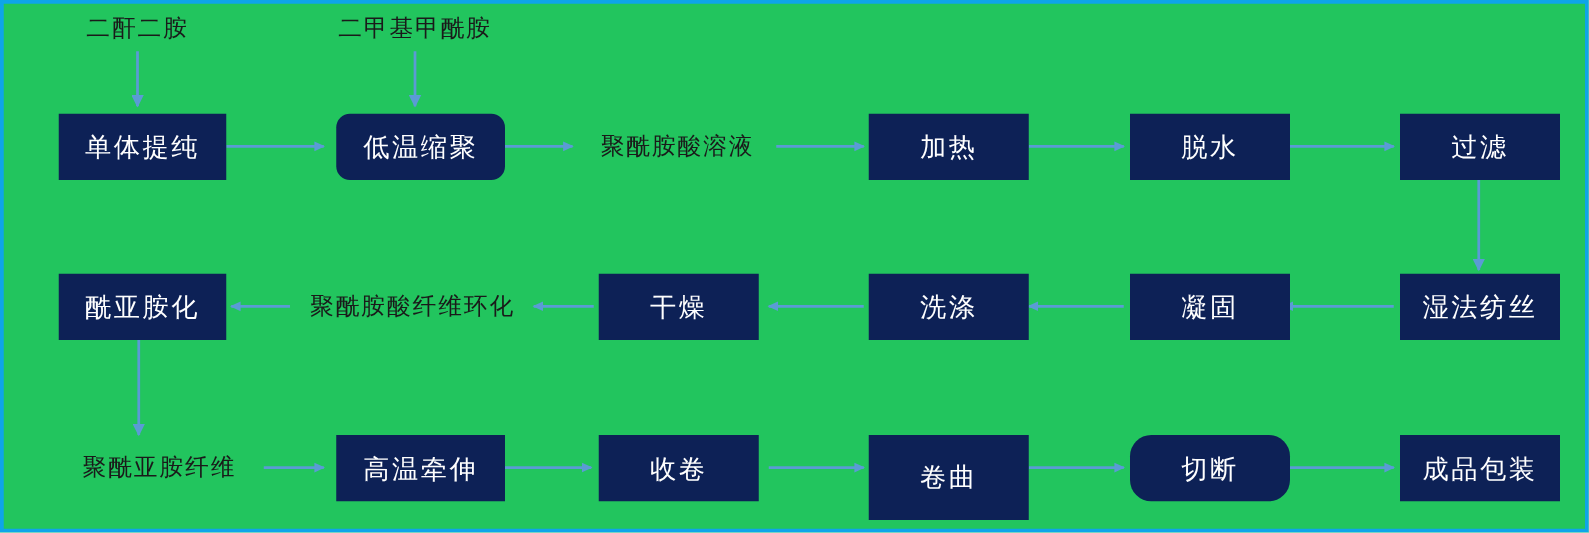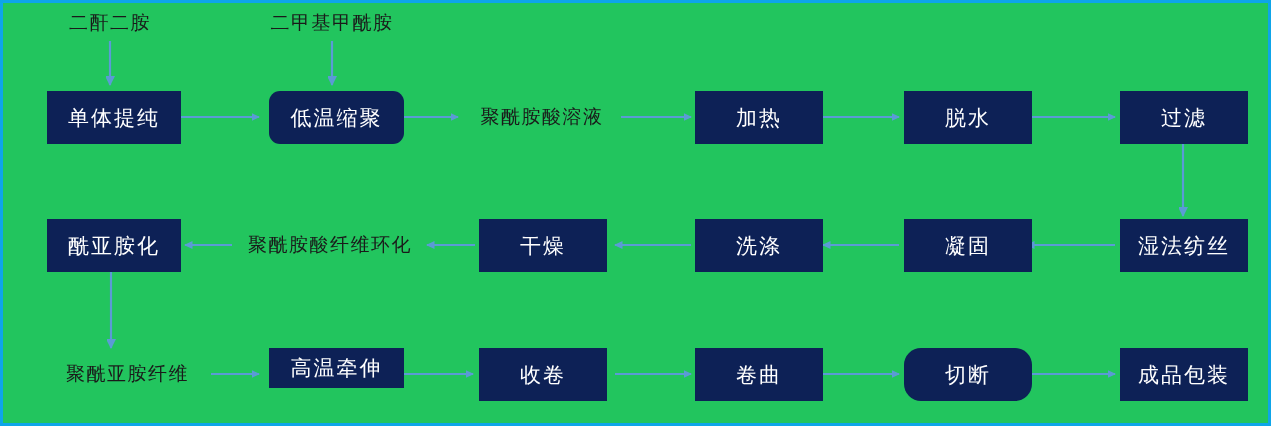--- a/index.html
+++ b/index.html
@@ -107,21 +107,21 @@
   <div class="label" style="left:459px; top:101px; width:160px; height:26px;">聚酰胺酸溶液</div>
 
   <div class="node" style="left:44px; top:216px; width:134px; height:53px;">酰亚胺化</div>
   <div class="node" style="left:476px; top:216px; width:128px; height:53px;">干燥</div>
   <div class="node" style="left:692px; top:216px; width:128px; height:53px;">洗涤</div>
   <div class="node" style="left:901px; top:216px; width:128px; height:53px;">凝固</div>
   <div class="node" style="left:1117px; top:216px; width:128px; height:53px;">湿法纺丝</div>
 
   <div class="label" style="left:232px; top:229px; width:190px; height:26px;">聚酰胺酸纤维环化</div>
 
-  <div class="node" style="left:266px; top:345px; width:135px; height:40px;">高温牵伸</div>
+  <div class="node" style="left:266px; top:345px; width:135px; height:53px;">高温牵伸</div>
   <div class="node" style="left:476px; top:345px; width:128px; height:53px;">收卷</div>
-  <div class="node" style="left:692px; top:345px; width:128px; height:53px;">卷曲</div>
+  <div class="node" style="left:692px; top:345px; width:128px; height:68px;">卷曲</div>
   <div class="node" style="left:901px; top:345px; width:128px; height:53px;border-radius:17px;">切断</div>
   <div class="node" style="left:1117px; top:345px; width:128px; height:53px;">成品包装</div>
 
   <div class="label" style="left:42px; top:358px; width:165px; height:26px;">聚酰亚胺纤维</div>
 
 </div>
 
 </body></html>

